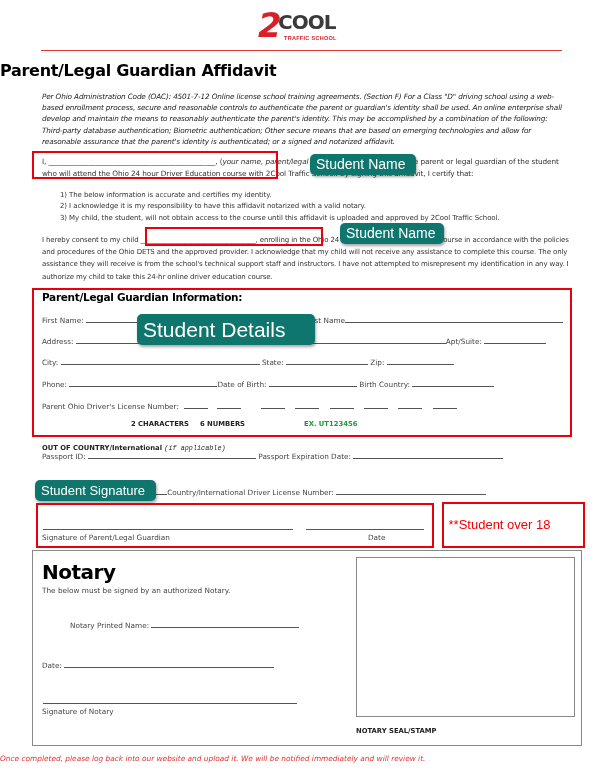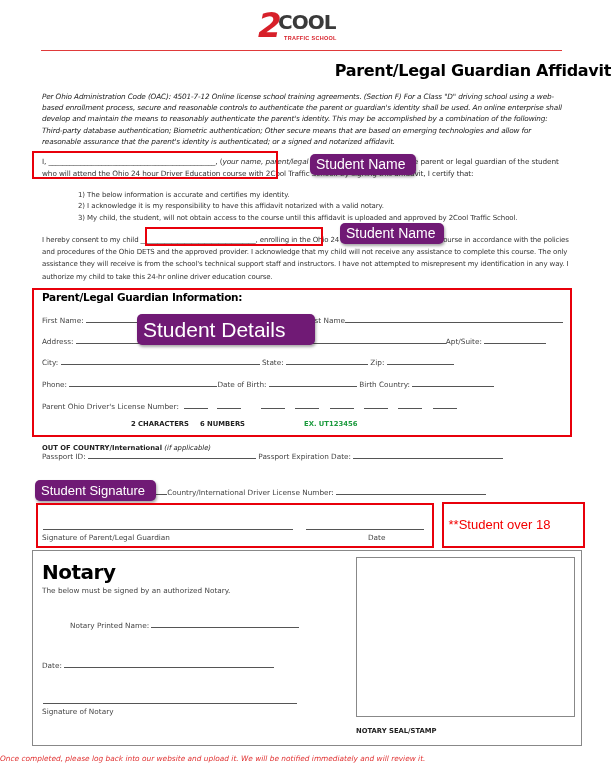--- a/index.html
+++ b/index.html
@@ -6,29 +6,29 @@
   body {
     width:611px; height:783px; background:#ffffff; position:relative; overflow:hidden;
     font-family:"Liberation Sans", sans-serif; color:#333;
   }
   .abs { position:absolute; }
   .logo { left:258px; top:10px; width:90px; height:34px; }
   .logo .two { position:absolute; left:0; top:-2px; font:italic 900 34px/34px "DejaVu Sans", sans-serif; color:#d7202a; letter-spacing:-2px; }
   .logo .cool { position:absolute; left:20px; top:2px; font:900 20px/20px "DejaVu Sans", sans-serif; color:#3a3a3a; letter-spacing:-1px; }
   .logo .ts { position:absolute; left:26px; top:25px; font:bold 5.5px/6px "Liberation Sans", sans-serif; color:#d7202a; letter-spacing:0.3px; }
   .hr-red { left:41px; top:50px; width:521px; height:0; border-top:1px solid #e03a3a; }
-  .title { left:0; width:611px; top:62px; text-align:right; font:bold 16px/18px "DejaVu Sans", sans-serif; color:#000; letter-spacing:-0.3px; }
+  .title { left:0; width:611px; top:62px; text-align:left; font:bold 16px/18px "DejaVu Sans", sans-serif; color:#000; letter-spacing:-0.3px; }
   .intro { left:42px; top:91px; width:528px; font:italic 7.3px/11.2px "DejaVu Sans", sans-serif; color:#222; letter-spacing:-0.15px; }
   .para { font:7.3px/12px "DejaVu Sans", sans-serif; color:#333; letter-spacing:-0.1px; }
   .p1 { left:42px; top:156px; width:528px; }
-  .list { left:78px; top:190px; width:500px; font:7px/11.3px "DejaVu Sans", sans-serif; color:#333; letter-spacing:-0.1px; }
+  .list { left:60px; top:190px; width:500px; font:7px/11.3px "DejaVu Sans", sans-serif; color:#333; letter-spacing:-0.1px; }
   .p2 { left:42px; top:234px; width:528px; font:7px/12.2px "DejaVu Sans", sans-serif; color:#333; letter-spacing:-0.12px; }
   .redbox { border:2px solid #e8000b; box-sizing:border-box; }
   .tag {
-    background:#701a75; color:#fff; border-radius:5px; box-shadow:1px 2px 3px rgba(0,0,0,0.35);
+    background:#0f766e; color:#fff; border-radius:5px; box-shadow:1px 2px 3px rgba(0,0,0,0.35);
     font-family:"Liberation Sans", sans-serif; padding:0 6px; box-sizing:border-box; white-space:nowrap;
   }
   .sec-h { font:bold 10.5px/12px "DejaVu Sans", sans-serif; color:#000; letter-spacing:-0.3px; }
   .field { font:7.3px/10px "DejaVu Sans", sans-serif; color:#444; white-space:nowrap; }
   .line { display:inline-block; border-bottom:0.8px solid #555; height:7px; vertical-align:baseline; }
   .small-bold { font:bold 6.8px/9px "DejaVu Sans", sans-serif; color:#222; }
   .green { color:#1a9a3c;padding-left:40px; }
   .notary-box { left:32px; top:550px; width:550px; height:196px; border:1px solid #888; box-sizing:border-box; }
   .stamp-box { left:356px; top:557px; width:219px; height:160px; border:1px solid #888; box-sizing:border-box; }
   .notary-title { font:900 20px/22px "DejaVu Sans", sans-serif; color:#000; letter-spacing:-0.5px; }
@@ -108,21 +108,21 @@
   <span class="line" style="width:24px;margin-left:8px;"></span>
 </div>
 <div class="abs small-bold" style="left:131px;top:420px;">2 CHARACTERS</div>
 <div class="abs small-bold" style="left:200px;top:420px;">6 NUMBERS</div>
 <div class="abs small-bold green" style="left:264px;top:420px;">EX.  UT123456</div>
 
 <div class="abs tag" style="left:137px;top:314px;width:178px;height:31px;font-size:21px;line-height:31px;">Student Details</div>
 
 <div class="abs small-bold" style="left:42px;top:444px;">
   <span>OUT OF COUNTRY/International</span>
-  <i style="font-weight:normal;">(if applicable)</i>
+  <i style="font-weight:normal;font-family:Liberation Mono, monospace;">(if applicable)</i>
 </div>
 <div class="abs field" style="left:42px;top:451px;">
   <span>Passport ID:</span>
   <span class="line" style="width:168px;"></span>
   <span>Passport Expiration Date:</span>
   <span class="line" style="width:150px;"></span>
 </div>
 <div class="abs field" style="left:42px;top:487px;">
   <span>Country:</span>
   <span class="line" style="width:92px;"></span><span>Country/International Driver License Number:</span>

